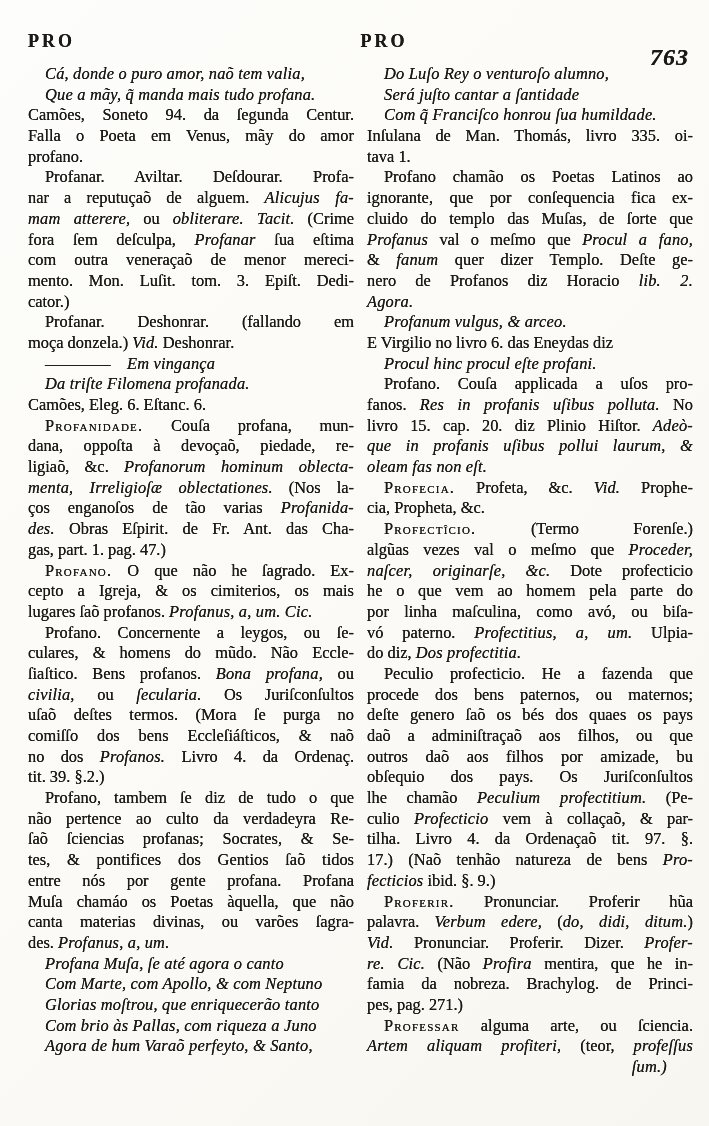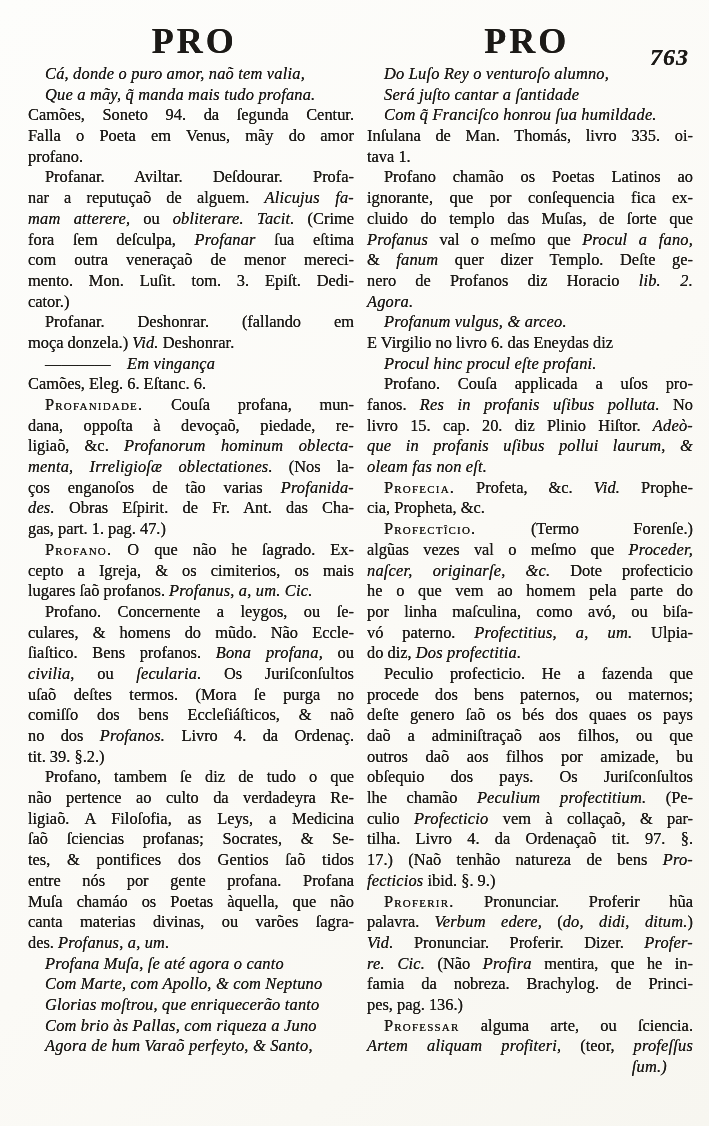--- a/index.html
+++ b/index.html
@@ -4,21 +4,21 @@
 <style>
   html,body { margin:0; padding:0; background:#e8e6e0; }
   .page {
     position:relative; width:709px; height:1126px; margin:0 auto;
     background:linear-gradient(135deg,#fdfdfb 0%,#fbfaf6 55%,#f7f6f0 100%);
     color:#1c1a17; font-family:"Liberation Serif","DejaVu Serif",serif;
     box-sizing:border-box; padding:26px 16px 0 28px; overflow:hidden;
   }
   .hdr { position:relative; height:34px; display:flex; }
   .rt {
-    width:50%; text-align:center; font-weight:bold; font-size:36px;
+    width:50%; text-align:left; font-weight:bold; font-size:18px;
     letter-spacing:3px; line-height:30px;
     text-shadow:0 0 .5px currentColor;
   }
   .pgnum {
     position:absolute; right:4px; top:18px; font-style:italic; font-weight:bold;
     font-size:24px; letter-spacing:1px; text-shadow:0 0 .5px currentColor;
   }
   .cols { display:flex; gap:13px; margin-top:4px; }
   .col { width:326px; font-size:16.4px; line-height:20.7px; }
   .line {
@@ -51,20 +51,21 @@
         <div class="line f-in">Profanar. Aviltar. Deſdourar. Profa-</div>
         <div class="line">nar a reputuçaõ de alguem. <i>Alicujus fa-</i></div>
         <div class="line"><i>mam atterere,</i> ou <i>obliterare. Tacit.</i> (Crime</div>
         <div class="line">fora ſem deſculpa, <i>Profanar</i> ſua eſtima</div>
         <div class="line">com outra veneraçaõ de menor mereci-</div>
         <div class="line">mento. Mon. Luſit. tom. 3. Epiſt. Dedi-</div>
         <div class="line f-end">cator.)</div>
         <div class="line f-in">Profanar. Deshonrar. (fallando em</div>
         <div class="line f-end">moça donzela.) <i>Vid.</i> Deshonrar.</div>
         <div class="line f-in f-end">————&nbsp;&nbsp;&nbsp;&nbsp;<i>Em vingança</i></div>
+        <div class="line f-in f-i"><i>Da triſte Filomena profanada.</i></div>
         <div class="line f-end">Camões, Eleg. 6. Eſtanc. 6.</div>
         <div class="line f-in"><span class="sc">Profanidade.</span> Couſa profana, mun-</div>
         <div class="line">dana, oppoſta à devoçaõ, piedade, re-</div>
         <div class="line">ligiaõ, &amp;c. <i>Profanorum hominum oblecta-</i></div>
         <div class="line"><i>menta, Irreligioſæ oblectationes.</i> (Nos la-</div>
         <div class="line">ços enganoſos de tão varias <i>Profanida-</i></div>
         <div class="line"><i>des.</i> Obras Eſpirit. de Fr. Ant. das Cha-</div>
         <div class="line f-end">gas, part. 1. pag. 47.)</div>
         <div class="line f-in"><span class="sc">Profano.</span> O que não he ſagrado. Ex-</div>
         <div class="line">cepto a Igreja, &amp; os cimiterios, os mais</div>
@@ -72,21 +73,20 @@
         <div class="line f-in">Profano. Concernente a leygos, ou ſe-</div>
         <div class="line">culares, &amp; homens do mũdo. Não Eccle-</div>
         <div class="line">ſiaſtico. Bens profanos. <i>Bona profana,</i> ou</div>
         <div class="line"><i>civilia,</i> ou <i>ſecularia.</i> Os Juriſconſultos</div>
         <div class="line">uſaõ deſtes termos. (Mora ſe purga no</div>
         <div class="line">comiſſo dos bens Eccleſiáſticos, &amp; naõ</div>
         <div class="line">no dos <i>Profanos.</i> Livro 4. da Ordenaç.</div>
         <div class="line f-end">tit. 39. §.2.)</div>
         <div class="line f-in">Profano, tambem ſe diz de tudo o que</div>
         <div class="line">não pertence ao culto da verdadeyra Re-</div>
-        <div class="line">ligiaõ. A Filoſofia, as Leys, a Medicina</div>
         <div class="line">ſaõ ſciencias profanas; Socrates, &amp; Se-</div>
         <div class="line">tes, &amp; pontifices dos Gentios ſaõ tidos</div>
         <div class="line">entre nós por gente profana. Profana</div>
         <div class="line">Muſa chamáo os Poetas àquella, que não</div>
         <div class="line">canta materias divinas, ou varões ſagra-</div>
         <div class="line f-end">des. <i>Profanus, a, um.</i></div>
         <div class="line f-in f-i"><i>Profana Muſa, ſe até agora o canto</i></div>
         <div class="line f-in f-i"><i>Com Marte, com Apollo, &amp; com Neptuno</i></div>
         <div class="line f-in f-i"><i>Glorias moſtrou, que enriquecerão tanto</i></div>
         <div class="line f-in f-i"><i>Com brio às Pallas, com riqueza a Juno</i></div>
@@ -131,19 +131,19 @@
         <div class="line">lhe chamão <i>Peculium profectitium.</i> (Pe-</div>
         <div class="line">culio <i>Profecticio</i> vem à collaçaõ, &amp; par-</div>
         <div class="line">tilha. Livro 4. da Ordenaçaõ tit. 97. §.</div>
         <div class="line">17.) (Naõ tenhão natureza de bens <i>Pro-</i></div>
         <div class="line f-end"><i>fecticios</i> ibid. §. 9.)</div>
         <div class="line f-in"><span class="sc">Proferir.</span> Pronunciar. Proferir hũa</div>
         <div class="line">palavra. <i>Verbum edere,</i> (<i>do, didi, ditum.</i>)</div>
         <div class="line"><i>Vid.</i> Pronunciar. Proferir. Dizer. <i>Profer-</i></div>
         <div class="line"><i>re. Cic.</i> (Não <i>Profira</i> mentira, que he in-</div>
         <div class="line">famia da nobreza. Brachylog. de Princi-</div>
-        <div class="line f-end">pes, pag. 136.)</div>
+        <div class="line f-end">pes, pag. 271.)</div>
         <div class="line f-in"><span class="sc">Professar</span> alguma arte, ou ſciencia.</div>
         <div class="line"><i>Artem aliquam profiteri,</i> (teor, <i>profeſſus</i></div>
         <div class="line f-right f-end"><i>ſum.)</i></div>
       </div>
   </div>
 </div>
 
 </body></html>

